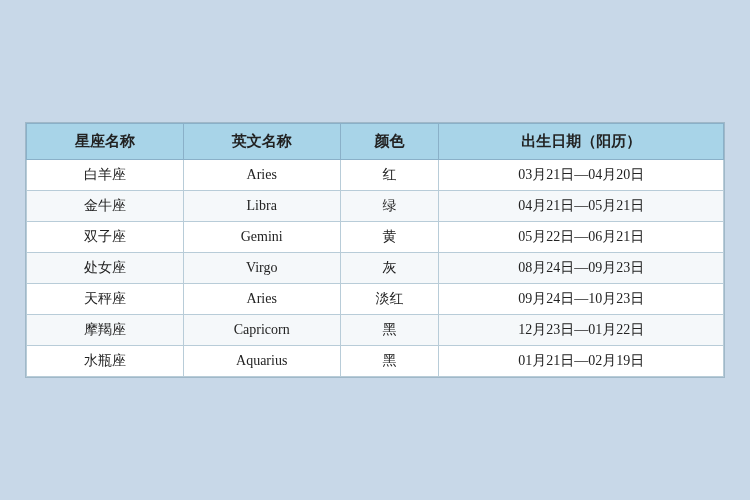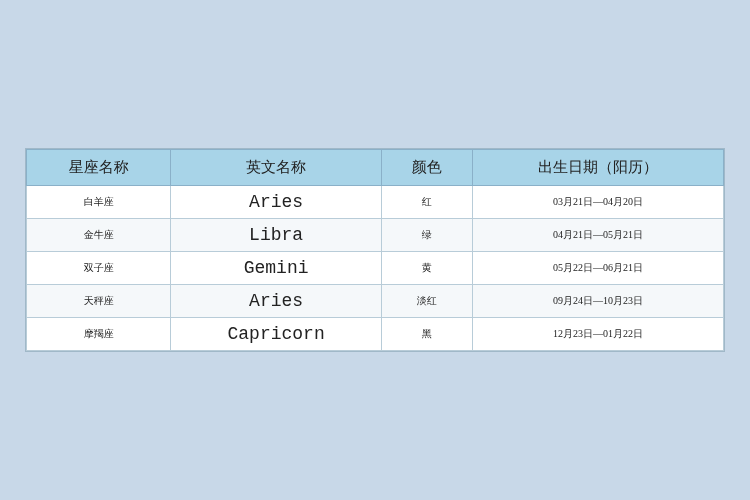--- a/index.html
+++ b/index.html
@@ -31,43 +31,43 @@
 
     thead tr {
       background-color: #a8d4e8;
     }
 
     thead th {
       border: 1px solid #8ab0c8;
       padding: 8px 10px;
       text-align: center;
       font-size: 15px;
-      font-weight: normal;
+      font-weight: bold;
       color: #222;
     }
 
     tbody tr {
       background-color: #ffffff;
     }
 
     tbody tr:nth-child(even) {
       background-color: #f5f8fa;
     }
 
     tbody td {
       border: 1px solid #b8ccd8;
       padding: 6px 10px;
       text-align: center;
-      font-size: 10px;
+      font-size: 14px;
       color: #222;
     }
 
     td.english {
-      font-family: Liberation Mono, monospace;
-      font-size: 18px;
+      font-family: Liberation Serif, serif;
+      font-size: 14px;
     }
   </style>
 </head>
 <body>
 
 <div class="table-container">
   <table>
     <thead>
       <tr>
         <th>星座名称</th>
@@ -89,26 +89,38 @@
           <td>绿</td>
           <td>04月21日—05月21日</td>
         </tr>
         <tr>
           <td>双子座</td>
           <td class="english">Gemini</td>
           <td>黄</td>
           <td>05月22日—06月21日</td>
         </tr>
         <tr>
+          <td>处女座</td>
+          <td class="english">Virgo</td>
+          <td>灰</td>
+          <td>08月24日—09月23日</td>
+        </tr>
+        <tr>
           <td>天秤座</td>
           <td class="english">Aries</td>
           <td>淡红</td>
           <td>09月24日—10月23日</td>
         </tr>
         <tr>
           <td>摩羯座</td>
           <td class="english">Capricorn</td>
           <td>黑</td>
           <td>12月23日—01月22日</td>
         </tr>
+        <tr>
+          <td>水瓶座</td>
+          <td class="english">Aquarius</td>
+          <td>黑</td>
+          <td>01月21日—02月19日</td>
+        </tr>
       </tbody>
   </table>
 </div>
 
 </body></html>

